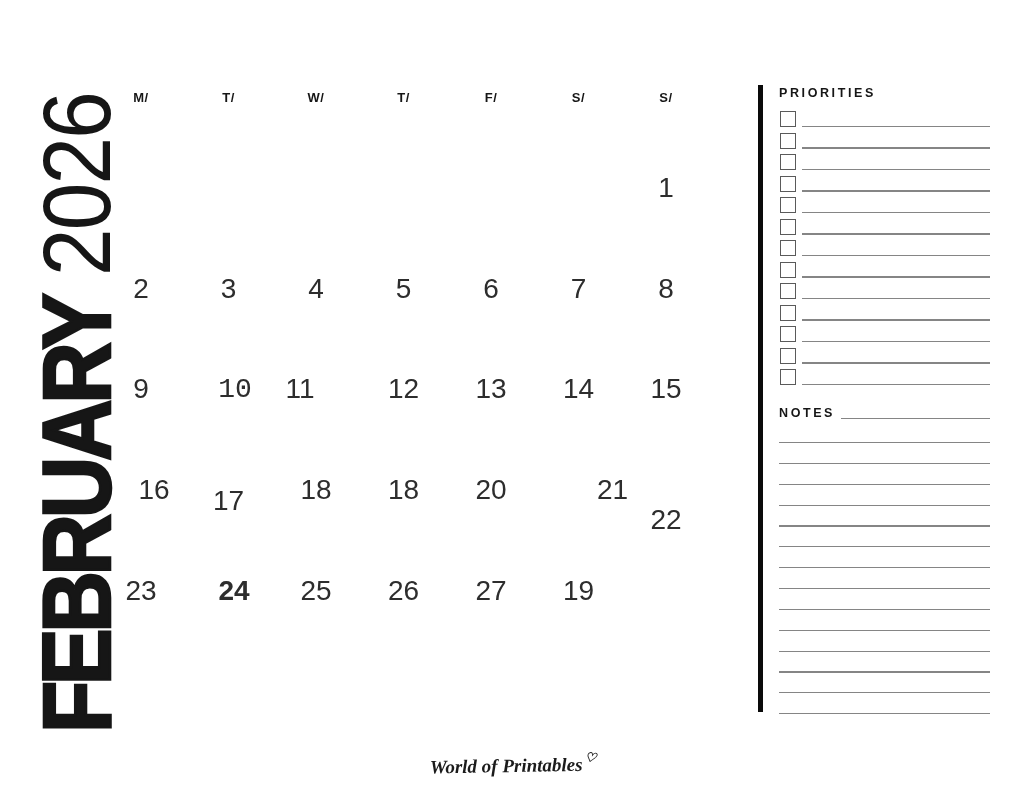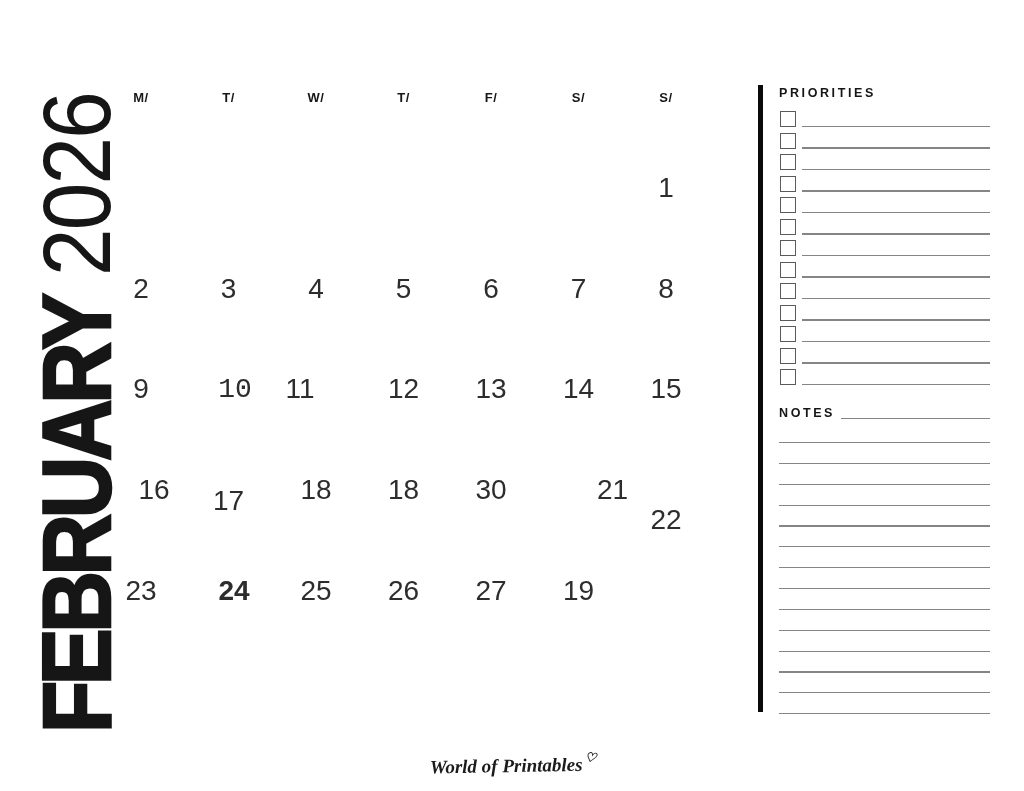--- a/index.html
+++ b/index.html
@@ -172,21 +172,21 @@
       <span class="date-cell" style="left: 235px; top: 389.4px; font-family: Liberation Mono, monospace;">10</span>
       <span class="date-cell" style="left: 300px; top: 389.4px;">11</span>
       <span class="date-cell" style="left: 403.5px; top: 389.4px;">12</span>
       <span class="date-cell" style="left: 491px; top: 389.4px;">13</span>
       <span class="date-cell" style="left: 578.5px; top: 389.4px;">14</span>
       <span class="date-cell" style="left: 666px; top: 389.4px;">15</span>
       <span class="date-cell" style="left: 154px; top: 490.1px;">16</span>
       <span class="date-cell" style="left: 228.5px; top: 501px;">17</span>
       <span class="date-cell" style="left: 316px; top: 490.1px;">18</span>
       <span class="date-cell" style="left: 403.5px; top: 490.1px;">18</span>
-      <span class="date-cell" style="left: 491px; top: 490.1px;">30</span>
+      <span class="date-cell" style="left: 491px; top: 490.1px;">20</span>
       <span class="date-cell" style="left: 578.5px; top: 490.1px; margin-left: 34px;">21</span>
       <span class="date-cell" style="left: 666px; top: 490.1px; margin-top: 30px;">22</span>
       <span class="date-cell" style="left: 141px; top: 590.8px;">23</span>
       <span class="date-cell" style="left: 234px; top: 590.8px; font-weight: bold;">24</span>
       <span class="date-cell" style="left: 316px; top: 590.8px;">25</span>
       <span class="date-cell" style="left: 403.5px; top: 590.8px;">26</span>
       <span class="date-cell" style="left: 491px; top: 590.8px;">27</span>
       <span class="date-cell" style="left: 578.5px; top: 590.8px;">19</span>
     </div>
 

